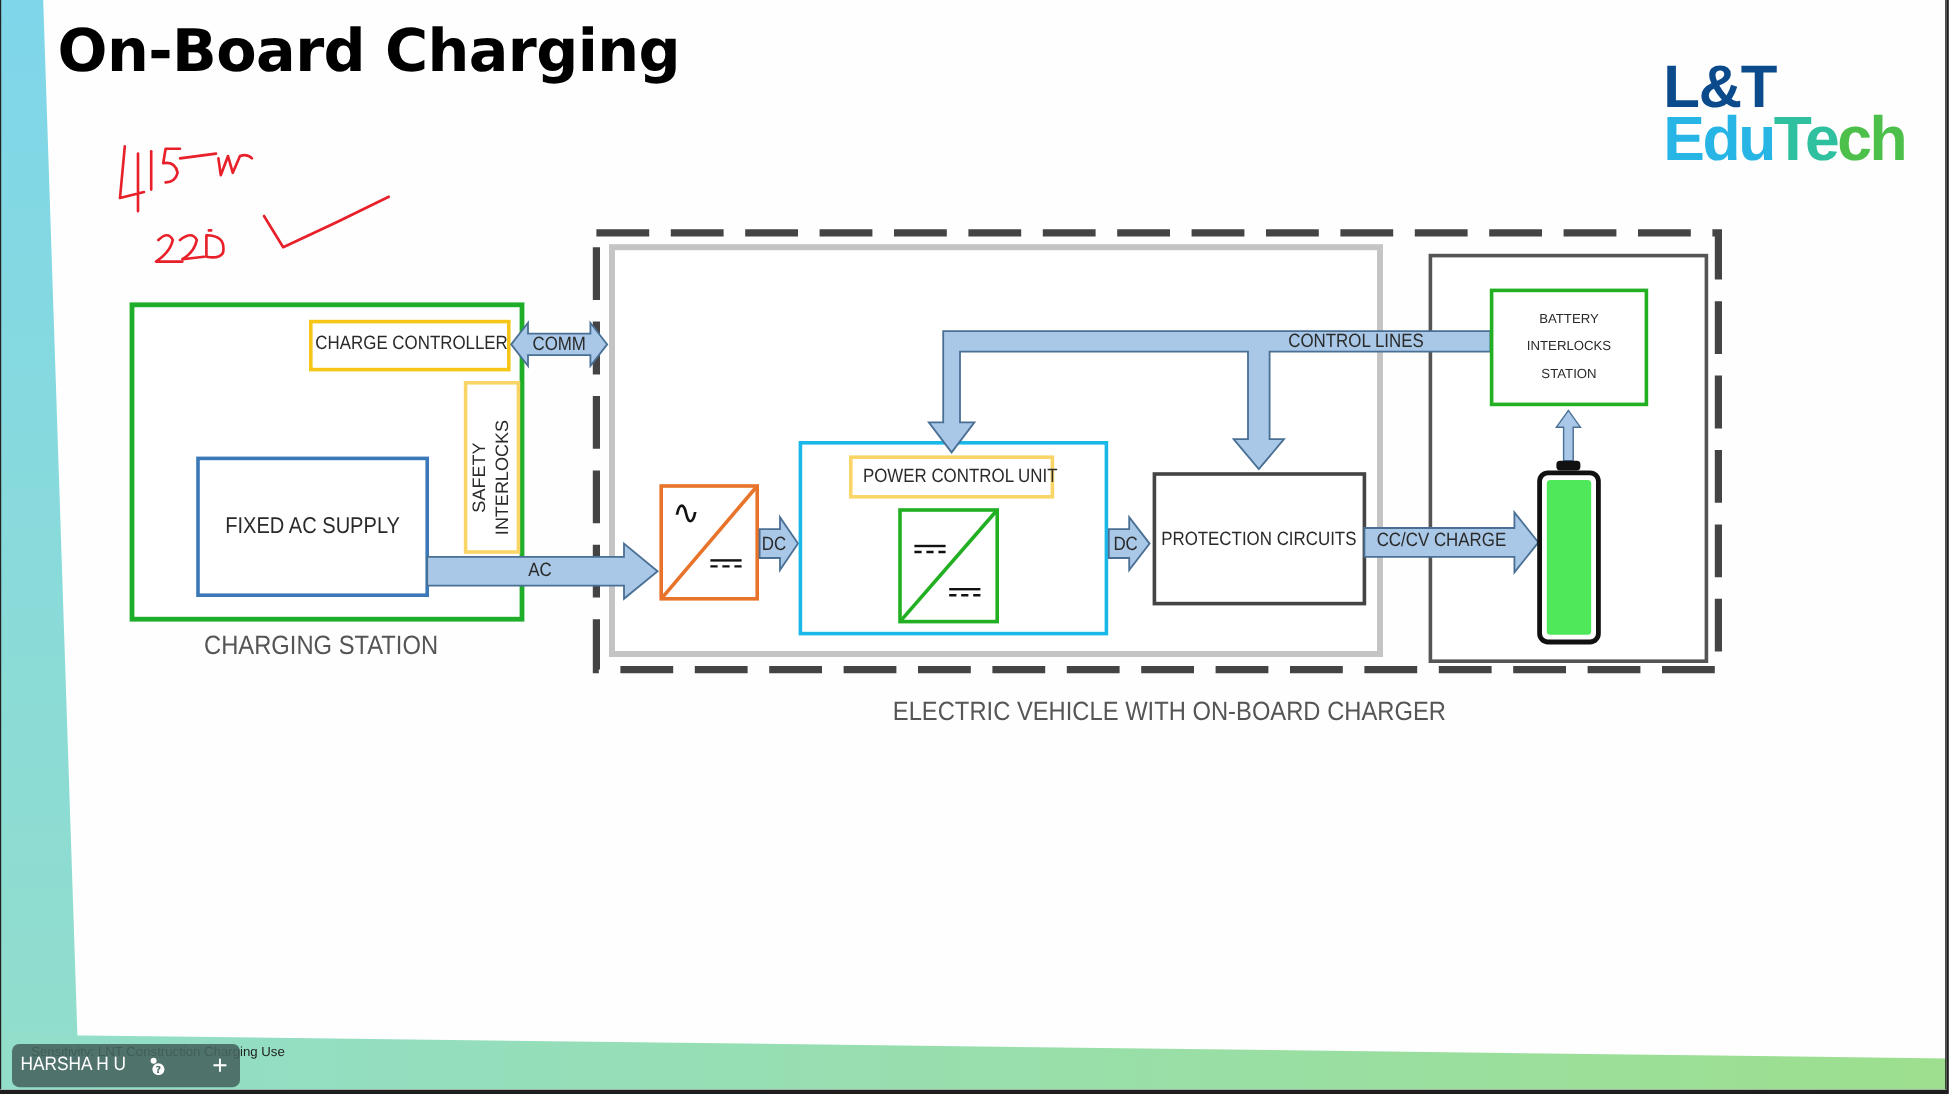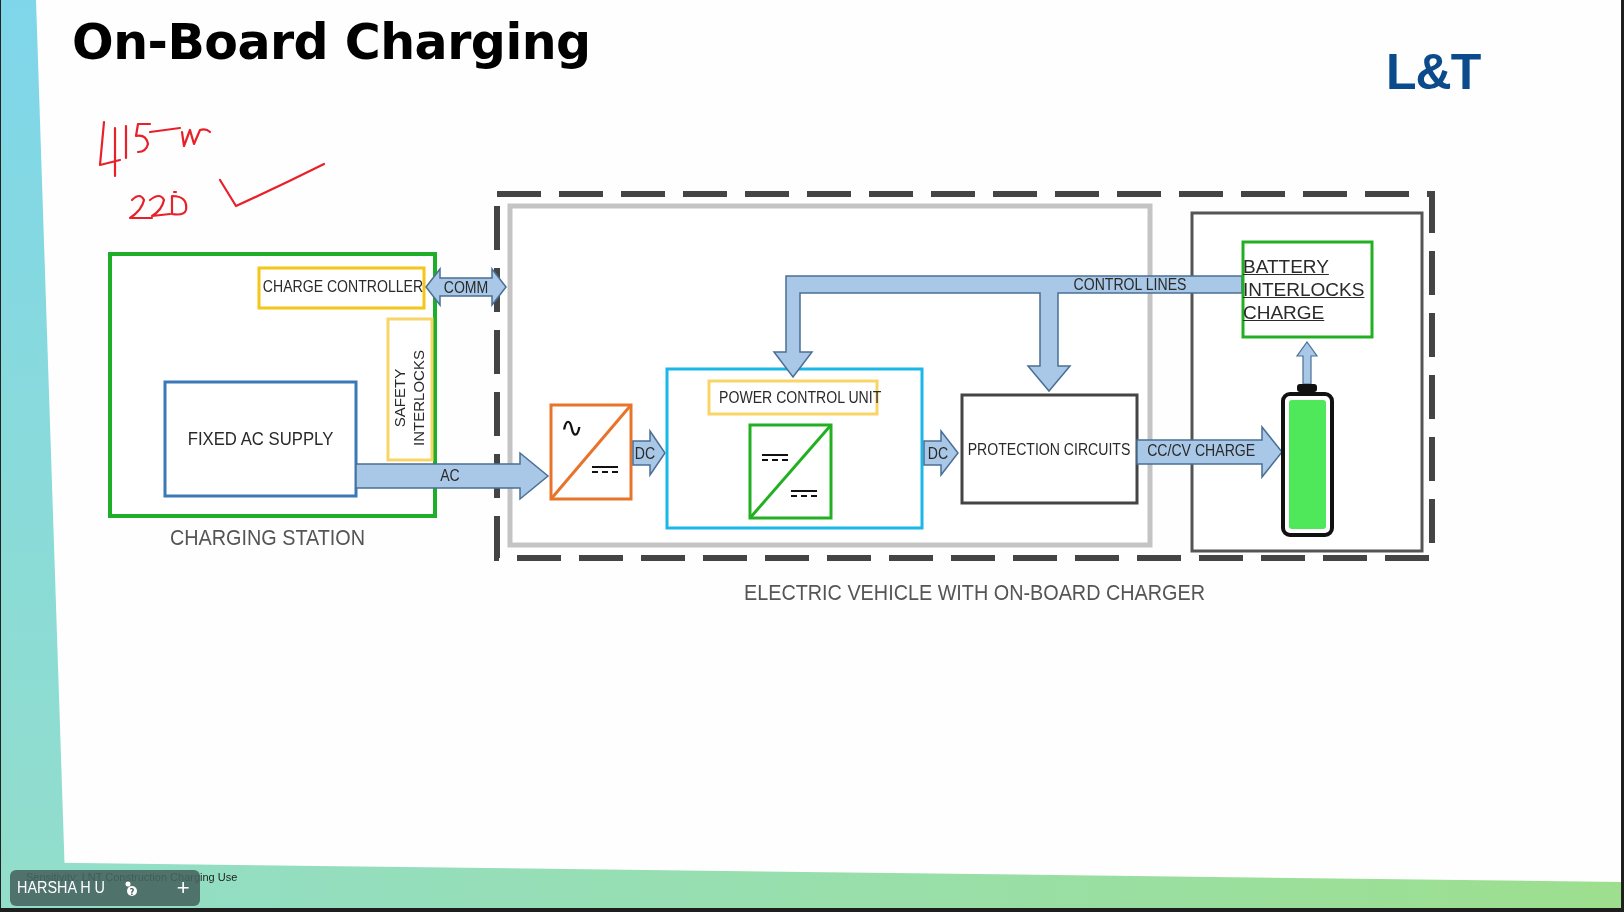--- a/index.html
+++ b/index.html
@@ -1,19 +1,19 @@
 <!DOCTYPE html>
 <html><head>
 <meta charset="utf-8">
 <style>
   html, body { margin: 0; padding: 0; }
   body { width: 1624px; height: 912px; position: relative; overflow: hidden; background: #1e1e1e; font-family: "Liberation Sans", sans-serif; }
   #slide { position: absolute; left: 0; top: 0; width: 1622px; height: 908px; background: #fefefe; overflow: hidden; }
   #bg-svg { position: absolute; left: 0; top: 0; }
-  .title { position: absolute; left: 48px; top: 14px; font-family: "DejaVu Sans", sans-serif; font-weight: bold; font-size: 49px; color: #000; letter-spacing: -0.5px; margin-left: 24px; }
+  .title { position: absolute; left: 48px; top: 14px; font-family: "DejaVu Sans", sans-serif; font-weight: bold; font-size: 49px; color: #000; letter-spacing: -0.5px; }
   .logo { position: absolute; left: 1386px; top: 14px; font-family: "Liberation Sans", sans-serif; font-weight: bold; line-height: 44px; margin-top: 36px; }
   .logo .l1 { font-size: 50px; color: #0b4a8b; letter-spacing: -1px; }
   .logo .l2 { font-size: 52px; letter-spacing: -2px; }
   .logo .edu { color: #27b5e6; }
   .logo .te { color: #2fc0a0; }
   .logo .ch { color: #4cc04a; }
   .lbl { position: absolute; font-family: "Liberation Sans", sans-serif; color: #2a2a2a; white-space: nowrap; transform: scaleX(0.88); transform-origin: center; text-align: center; }
   .caption { position: absolute; font-family: "Liberation Sans", sans-serif; color: #555; font-size: 22px; white-space: nowrap; transform: scaleX(0.9); transform-origin: left center; }
   .badge { position: absolute; left: 10px; top: 870px; width: 190px; height: 36px; background: rgba(70,100,95,0.88); border-radius: 6px; color: #fff; font-size: 16px; display: flex; align-items: center; }
   .badge .name { margin-left: 7px; transform: scaleX(0.9); transform-origin: left center; }
@@ -88,20 +88,21 @@
 
     <rect x="1297" y="384" width="20" height="8" rx="3" fill="#111"></rect>
     <rect x="1283" y="394" width="49" height="141" rx="7" fill="#fff" stroke="#111" stroke-width="4"></rect>
     <rect id="battery-fill" x="1289" y="400" width="37" height="129" rx="3" fill="#4fe85a"></rect>
   </svg>
 
   <div class="title">On-Board Charging</div>
 
   <div class="logo">
     <div class="l1">L&amp;T</div>
+    <div class="l2"><span class="edu">Edu</span><span class="te">Te</span><span class="ch">ch</span></div>
   </div>
 
   <div class="lbl" style="left:252px; top:278px; width:180px; font-size:16px;">CHARGE CONTROLLER</div>
   <div style="position:absolute; left:340px; top:378px; width:140px; height:40px; transform:rotate(-90deg); text-align:center; font-size:15px; line-height:19px; color:#2a2a2a;">
     <div>SAFETY</div>
     <div>INTERLOCKS</div>
   </div>
   <div class="lbl" style="left:165px; top:428px; width:191px; font-size:19px;">FIXED AC SUPPLY</div>
   <div class="caption" style="left:170px; top:525px;">CHARGING STATION</div>
 
@@ -121,24 +122,24 @@
       <div style="border-top:2.5px solid #111;"></div>
       <div style="margin-top:3px; border-top:2.5px dashed #111;"></div>
     </div>
   <div style="position:absolute; left:791px; top:490px; width:26px; height:8px;">
       <div style="border-top:2.5px solid #111;"></div>
       <div style="margin-top:3px; border-top:2.5px dashed #111;"></div>
     </div>
 
   <div class="lbl" style="left:709px; top:389px; width:168px; font-size:16px;">POWER CONTROL UNIT</div>
   <div class="lbl" style="left:955px; top:441px; width:188px; font-size:16px;">PROTECTION CIRCUITS</div>
-  <div style="position:absolute; left:1243px; top:255px; width:129px; font-size:19px; line-height:23px; color:#2a2a2a;text-decoration:underline;">
+  <div style="position:absolute; left:1243px; top:255px; width:129px; text-align:center; font-size:11px; line-height:23px; color:#2a2a2a;">
     <div>BATTERY</div>
     <div>INTERLOCKS</div>
-    <div>CHARGE</div>
+    <div>STATION</div>
   </div>
   <div class="caption" style="left:744px; top:580px;">ELECTRIC VEHICLE WITH ON-BOARD CHARGER</div>
 
   <div class="sens">Sensitivity: LNT Construction Charging Use</div>
   <div class="badge">
     <span class="name">HARSHA H U</span>
     <span style="margin-left:8px; width:16px; height:16px; position:relative; display:inline-block;">
       <svg width="16" height="16" viewBox="0 0 16 16">
           <circle cx="5" cy="4" r="2.5" fill="#fff"></circle>
           <circle cx="9" cy="11" r="5" fill="#fff"></circle>

